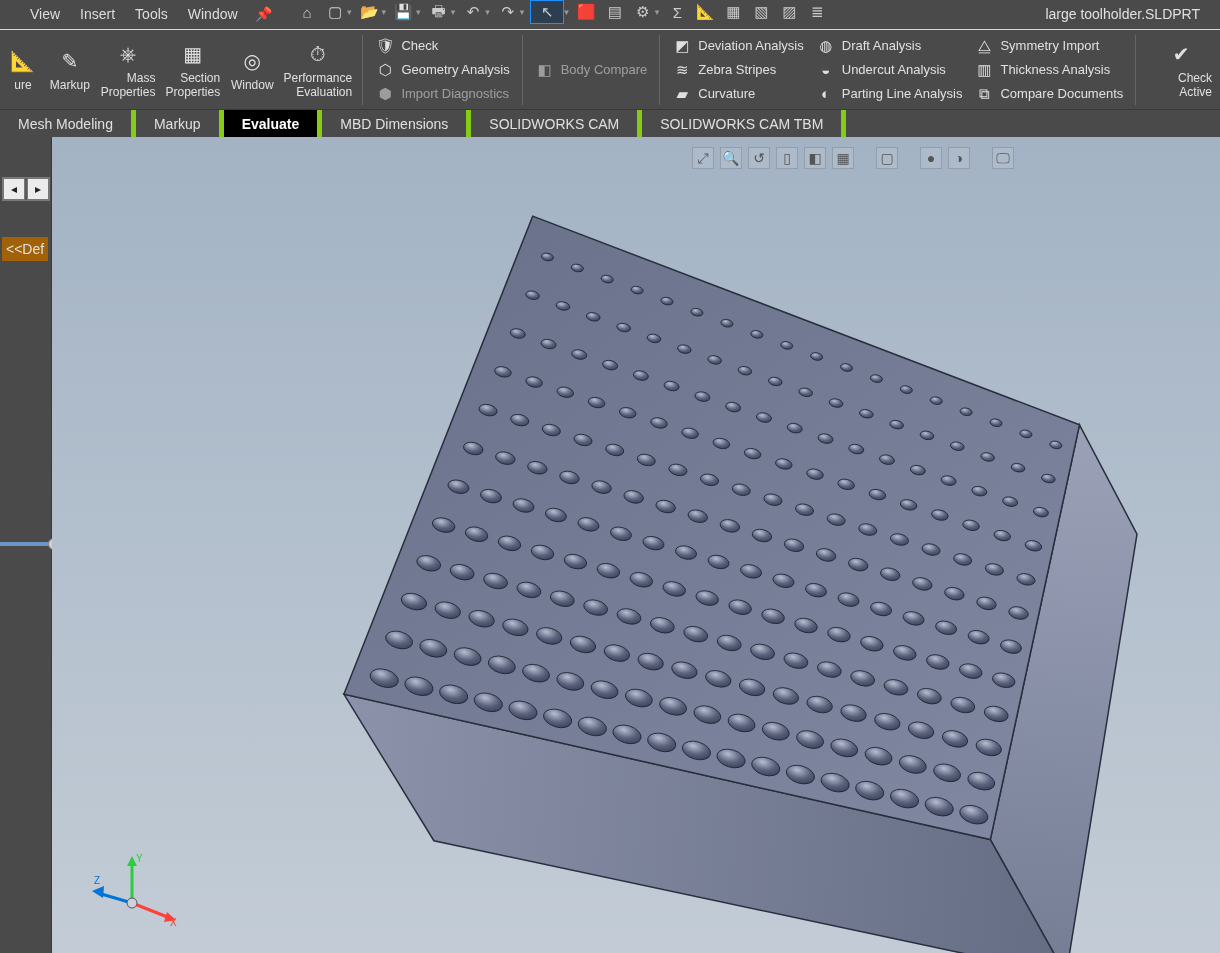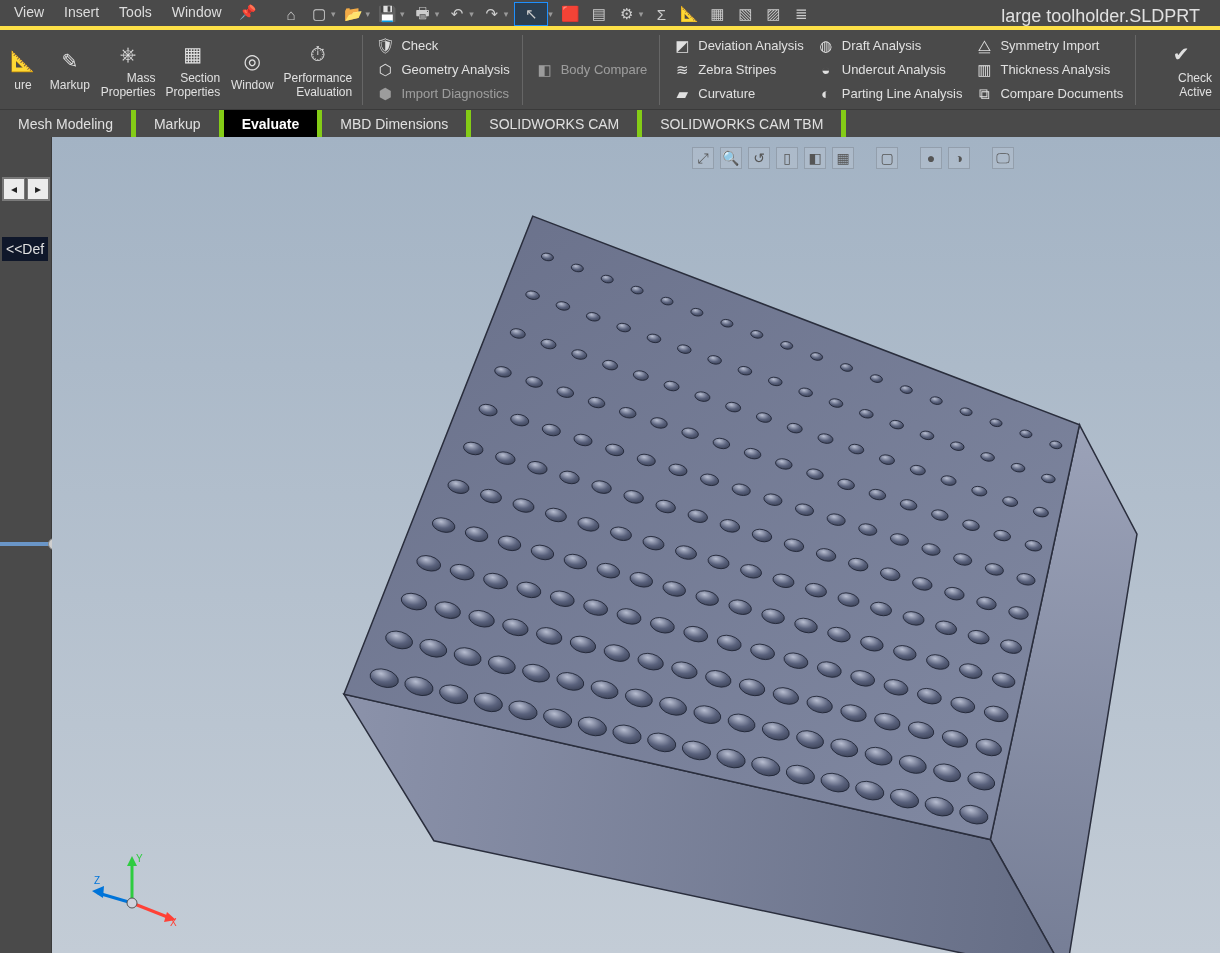--- a/index.html
+++ b/index.html
@@ -10,24 +10,24 @@
     background: #4a4a4a;
     color: #e0e0e0;
     font-size: 13px;
     overflow: hidden;
     position: relative;
   }
   
   .menubar {
     height: 30px;
     display: flex;
-    align-items: flex-end;
-    padding-left: 4px;
+    align-items: flex-start;
+    padding-left: 20px;
     background: #4a4a4a;
-    border-bottom: 4px solid #fde047;
+    border-bottom: 1px solid #fde047;
   }
   .menubar .menu-item {
     padding: 6px 10px;
     cursor: pointer;
     color: #ddd;
     font-size: 14px;
   }
   .menubar .pin-icon { padding: 6px 8px; color: #bbb; font-size: 14px;}
   .menubar .sep { width: 8px; }
   .qat {
@@ -47,21 +47,21 @@
     width:34px;
     border:1px solid #1e90ff;
     background:#2c3e50;
   }
   .qat .drop { font-size:9px; color:#999; margin-left:-4px; margin-right:2px;}
   .doc-title {
     position:absolute;
     right:20px;
     top:6px;
     color:#e0e0e0;
-    font-size:18px;
+    font-size:14px;
     margin-left:36px;
   }
 
   
   .ribbon {
     height: 80px;
     background: #4a4a4a;
     display: flex;
     align-items: center;
     border-bottom:1px solid #3a3a3a;
@@ -146,21 +146,21 @@
     height:24px; width:48px;
     background:#5c5c5c;
     border:1px solid #7a7a7a;
   }
   .minitabs button{
     width:22px;height:22px;background:#ececec;border:1px solid #777;color:#222;font-size:12px;cursor:pointer;
   }
   .defrow{
     position:absolute;
     top:100px;left:2px;
-    background:#0f172a;
+    background:#a16207;
     color:#e0e0e0;
     font-size:14px;
     padding:4px;
   }
   .timeline{
     position:absolute;
     left:0;
     top:395px;
     width:62px;height:26px;
   }

